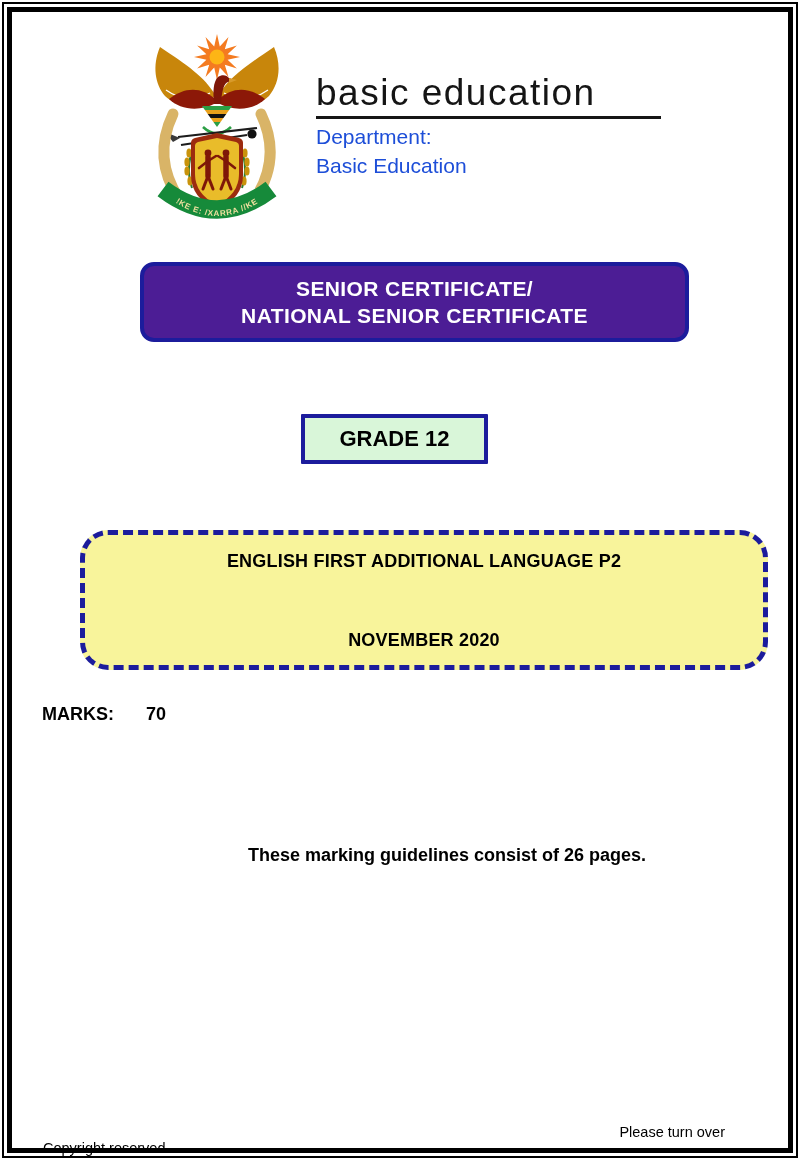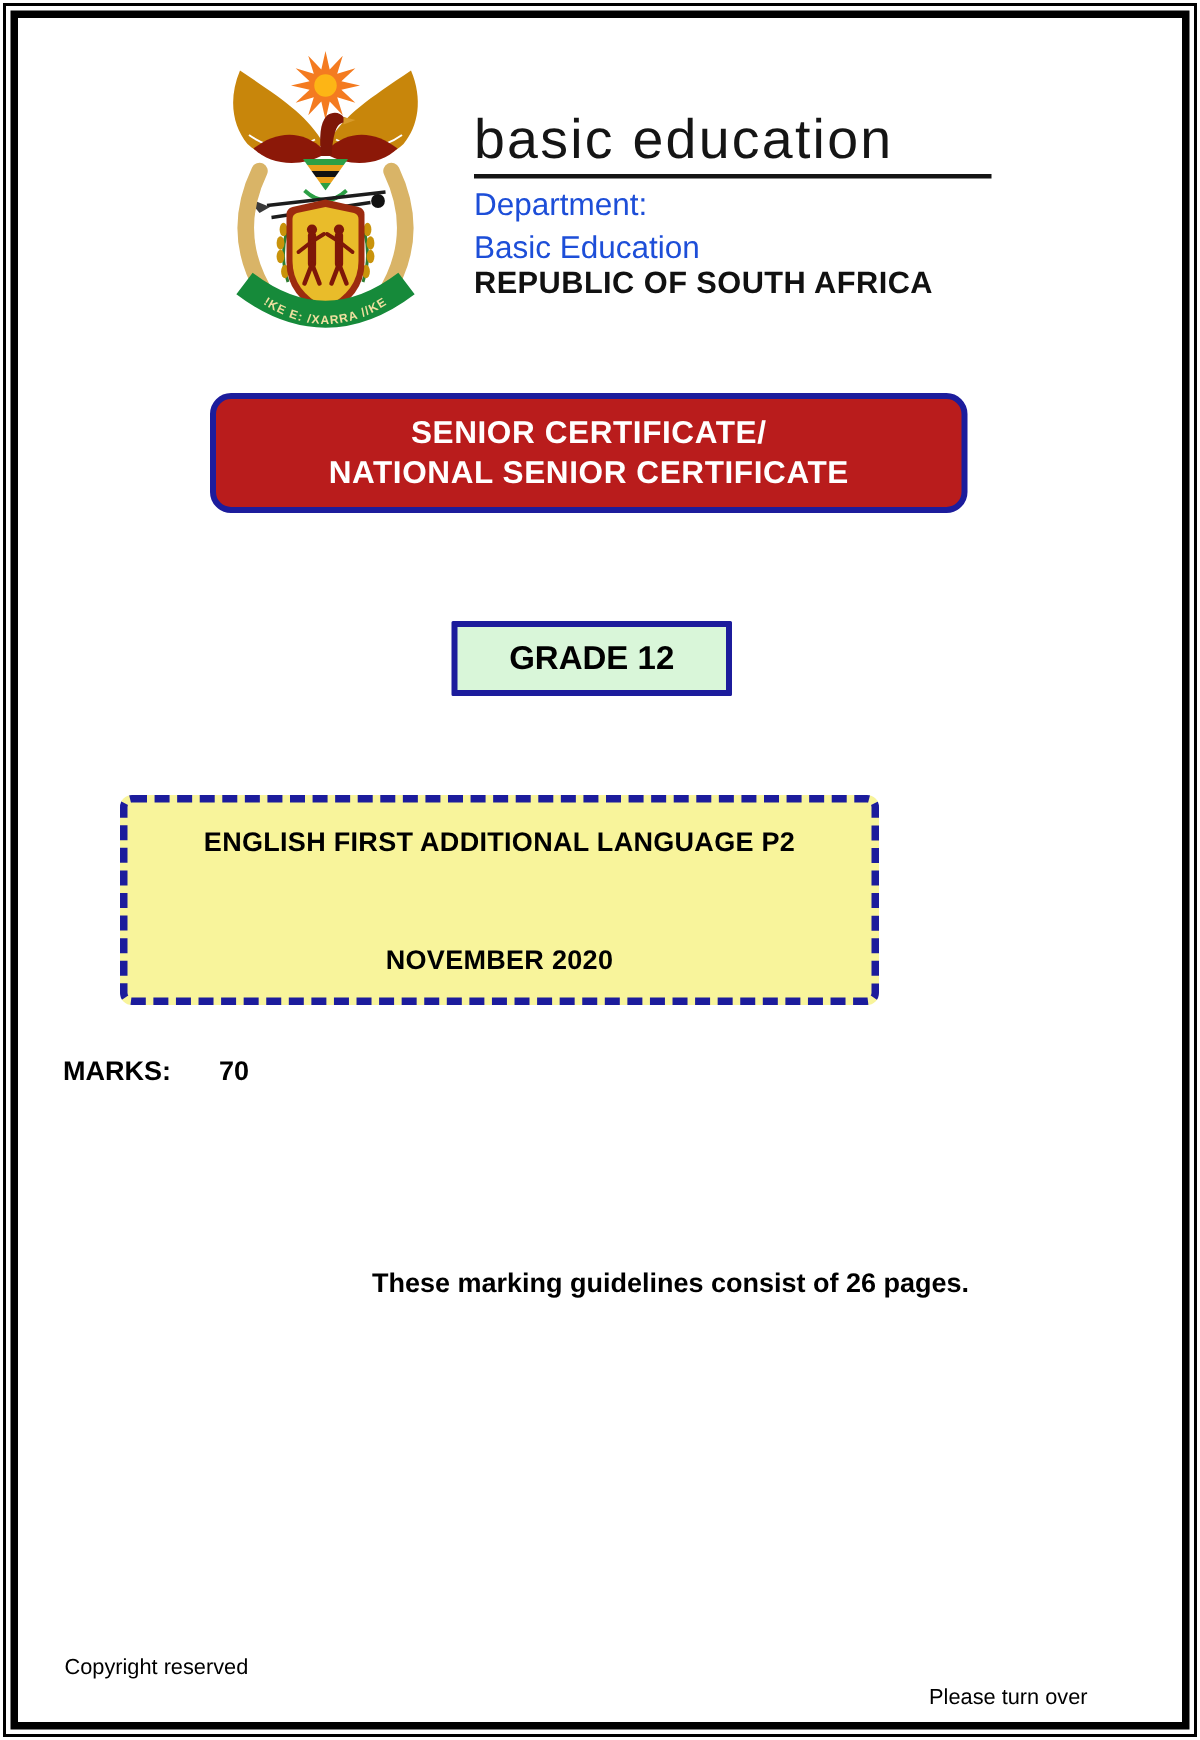--- a/index.html
+++ b/index.html
@@ -10,42 +10,42 @@
 
   
   .emblem{left:144px;top:30px;width:150px;height:190px;}
   .wordmark-block{left:316px;top:72px;width:360px;}
   .wordmark{font-size:37px;line-height:42px;letter-spacing:1.5px;color:#151515;}
   .rule{width:345px;height:3px;background:#151515;margin-top:2px;}
   .dept{margin-top:6px;font-size:21px;line-height:23px;color:#1d4ed8;}
   .country{font-size:20.5px;line-height:23px;font-weight:bold;letter-spacing:0.3px;color:#111;}
 
   
-  .cert-box{left:140px;top:262px;width:505px;height:80px;background:#b91c1c;
+  .cert-box{left:140px;top:262px;width:549px;height:80px;background:#4c1d95;
     border:4px solid var(--navy,#1c1c9c);border-radius:14px;box-sizing:border-box;
     display:flex;flex-direction:column;align-items:center;justify-content:center;}
   .cert-box div{color:#fff;font-weight:bold;font-size:21px;line-height:27px;letter-spacing:0.4px;}
 
   
   .grade-box{left:301px;top:414px;width:187px;height:50px;background:var(--green_light,#d9f6d9);
     border:4px solid var(--navy,#1c1c9c);border-radius:1px;box-sizing:border-box;
     display:flex;align-items:center;justify-content:center;font-weight:bold;font-size:22px;color:#000;}
 
   
-  .exam-box{left:80px;top:530px;width:506px;height:140px;background:var(--yellow_fill,#f8f49b);
-    border:5px dashed var(--navy,#1c1c9c);border-radius:8px;box-sizing:border-box;
+  .exam-box{left:80px;top:530px;width:688px;height:140px;background:var(--yellow_fill,#f8f49b);
+    border:5px dashed var(--navy,#1c1c9c);border-radius:28px;box-sizing:border-box;
     display:flex;flex-direction:column;align-items:center;justify-content:space-between;
     padding:16px 10px 14px 10px;}
   .exam-box div{font-weight:bold;font-size:18px;color:#000;letter-spacing:0.2px;}
 
   .marks-line{left:42px;top:704px;font-weight:bold;font-size:18px;color:#000;}
   .marks-line .val{margin-left:32px;}
   .pages-note{left:0;top:845px;width:800px;text-align:center;font-weight:bold;font-size:18px;color:#000;margin-left:47px;}
 
-  .footer-left{left:43px;top:1104px;font-size:14.5px;color:#000;}
+  .footer-left{left:43px;top:1140px;font-size:14.5px;color:#000;}
   .footer-right{right:75px;top:1124px;font-size:14.5px;color:#000;}
 </style>
 </head>
 <body>
 
 <div class="border-outer"></div>
 <div class="border-inner"></div>
 
 <svg class="abs emblem" viewBox="0 0 150 190" aria-hidden="true">
   <defs>
@@ -126,21 +126,20 @@
   <text font-family="Liberation Sans, sans-serif" font-size="8" font-weight="bold" fill="#F0E0A0" letter-spacing="0.8">
     <textPath href="#bannerTextPath" startOffset="50%" text-anchor="middle">!KE E: /XARRA //KE</textPath>
   </text>
 </svg>
 
 <div class="abs wordmark-block">
   <div class="wordmark">basic education</div>
   <div class="rule"></div>
   <div class="dept">Department:</div>
   <div class="dept">Basic Education</div>
-  <div class="country">REPUBLIC OF SOUTH AFRICA</div>
 </div>
 
 <div class="abs cert-box">
   <div>SENIOR CERTIFICATE/</div>
   <div>NATIONAL SENIOR CERTIFICATE</div>
 </div>
 
 <div class="abs grade-box">GRADE 12</div>
 
 <div class="abs exam-box">

